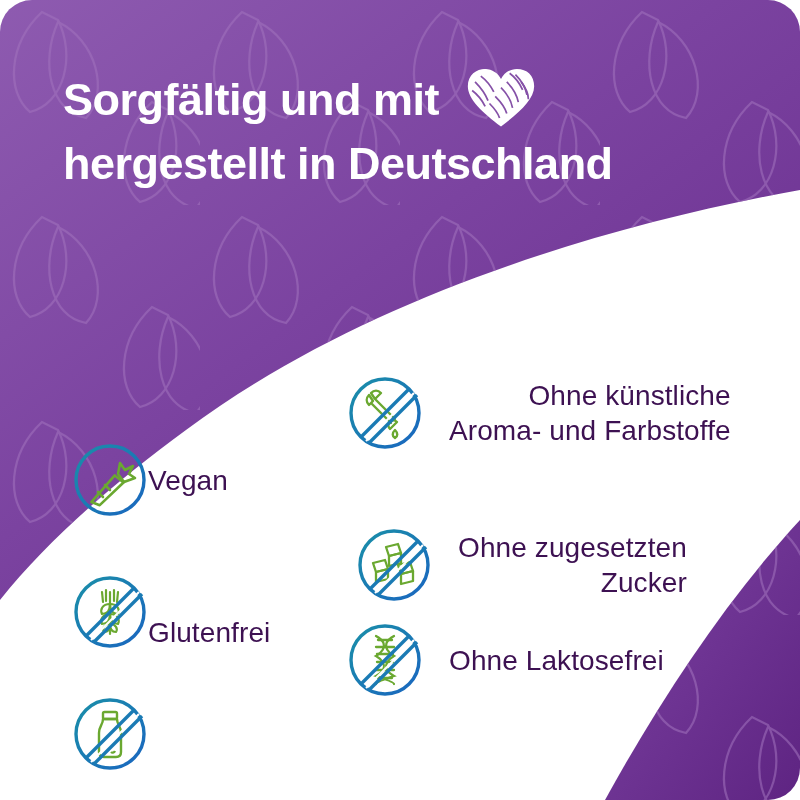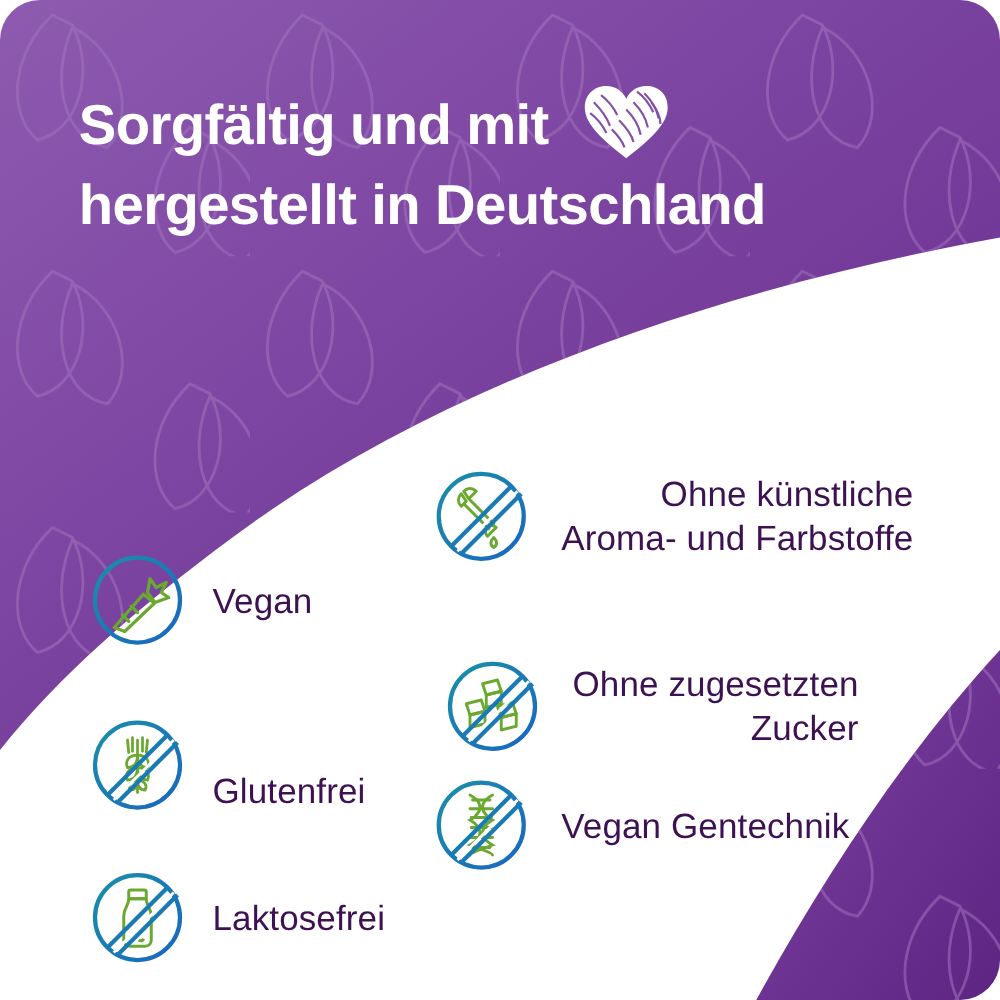--- a/index.html
+++ b/index.html
@@ -57,21 +57,21 @@
     height:76px;
     position:relative;
   }
   .badge-label {
     color:#3d1152;
     font-size:28px;
     line-height:35px;
     letter-spacing:0.1px;
     white-space:pre-line;
   }
-  .col-left .badge-label { margin-left:22px; }
+  .col-left .badge-label { }
   .col-right .badge-label { margin-left:26px;text-align:right; }
 
   #badge-vegan       { left:72px;  top:442px; }
   #badge-gluten      { left:72px;  top:574px;align-items:flex-end; }
   #badge-laktose     { left:72px;  top:696px; }
   #badge-aroma       { left:347px; top:375px; }
   #badge-zucker      { left:356px; top:499px;margin-top:28px; }
   #badge-gentechnik  { left:347px; top:622px; }
 </style>
 </head>
@@ -219,21 +219,20 @@
           <rect x="31" y="16" width="14" height="7" rx="1.5"></rect>
           <path d="M31 23 C 31 29 27 30 27 37 L27 56 C 27 59 29 61 32 61 L44 61
                    C 47 61 49 59 49 56 L49 37 C 49 30 45 29 45 23 Z"></path>
           <path d="M43 55 C 42 57 40 57 39 56"></path>
         </g>
         <line x1="14" y1="62" x2="62" y2="14" stroke="url(#ringG3)" stroke-width="3.4"></line>
         <line x1="19" y1="66" x2="67" y2="18" stroke="#ffffff" stroke-width="2.2"></line>
         <line x1="22" y1="68" x2="70" y2="20" stroke="url(#ringG3)" stroke-width="3.4"></line>
       </svg>
     </span>
-    <span class="badge-label">Laktosefrei</span>
   </div>
 
   <div class="badge col-right" id="badge-aroma">
     <span class="badge-ring">
       <svg viewBox="0 0 76 76" width="76" height="76">
         <defs>
           <linearGradient id="ringG4" x1="0" y1="0" x2="1" y2="1">
             <stop offset="0%" stop-color="#1a8fa8"></stop>
               <stop offset="100%" stop-color="#1a66c0"></stop>
           </linearGradient>
@@ -301,16 +300,16 @@
           <path d="M30 32 L46 32"></path>
           <path d="M30 40 L46 40"></path>
           <path d="M29 48 L47 48"></path>
           <path d="M31 56 L45 56"></path>
         </g>
         <line x1="14" y1="62" x2="62" y2="14" stroke="url(#ringG6)" stroke-width="3.4"></line>
         <line x1="19" y1="66" x2="67" y2="18" stroke="#ffffff" stroke-width="2.2"></line>
         <line x1="22" y1="68" x2="70" y2="20" stroke="url(#ringG6)" stroke-width="3.4"></line>
       </svg>
     </span>
-    <span class="badge-label">Vegan Gentechnik</span>
+    <span class="badge-label">Ohne Laktosefrei</span>
   </div>
 
 </div>
 
 </body></html>

